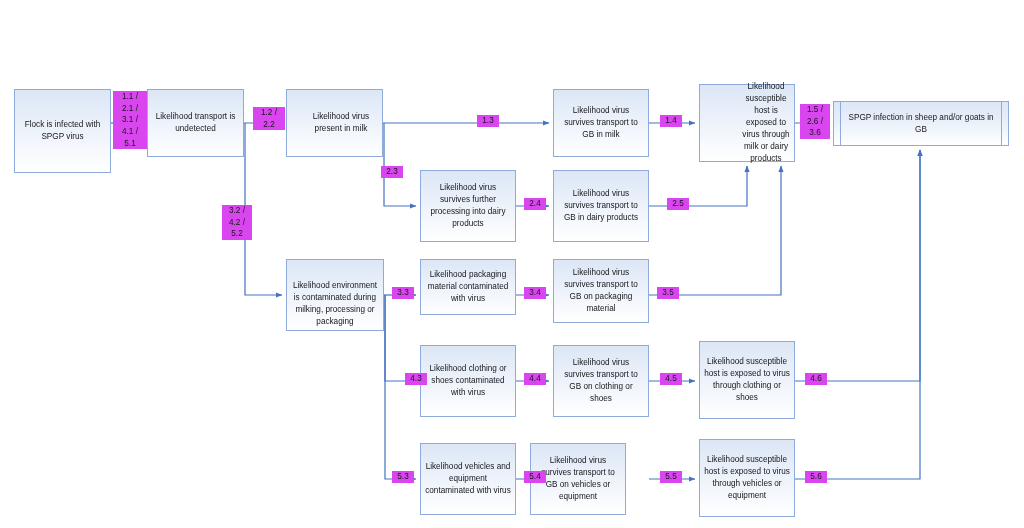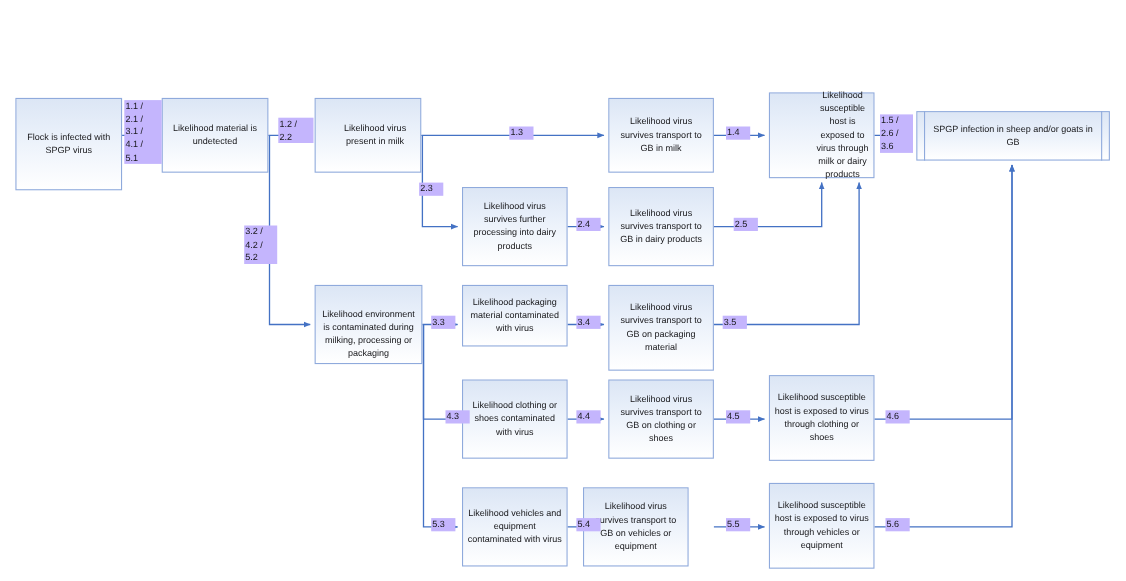--- a/index.html
+++ b/index.html
@@ -58,22 +58,22 @@
     border-left: 1px solid #8faadc;
   }
   .node.terminal::before { left: 6px; }
   .node.terminal::after  { right: 6px; }
 
   .elabel {
     position: absolute;
     font-size: 8.2px;
     line-height: 1.42;
     color: #17171a;
-    text-align: left;
-    background: #c4b5fd;
+    text-align: center;
+    background: #d946ef;
     white-space: pre-line;
     padding: 0 1px;
   }
 </style>
 </head>
 <body>
 
 <div id="canvas">
   <svg class="wires" xmlns="http://www.w3.org/2000/svg">
     <defs>
@@ -105,21 +105,21 @@
         <path d="M516,479 L549,479" marker-end="url(#ar-r)"></path>
         <path d="M649,479 L695,479" marker-end="url(#ar-r)"></path>
         <path d="M795,479 L920,479 L920,150" marker-end="url(#ar-u)"></path>
       </g>
   </svg>
   <div id="node-layer">
       <div class="node" style="left: 14px; top: 89px; width: 97px; height: 84px;">
         <span class="txt">Flock is infected with SPGP virus</span>
       </div>
       <div class="node" style="left: 147px; top: 89px; width: 97px; height: 68px;">
-        <span class="txt">Likelihood material is undetected</span>
+        <span class="txt">Likelihood transport is undetected</span>
       </div>
       <div class="node" style="left: 286px; top: 89px; width: 97px; height: 68px; padding-left: 17px;">
         <span class="txt">Likelihood virus present in milk</span>
       </div>
       <div class="node" style="left: 553px; top: 89px; width: 96px; height: 68px;">
         <span class="txt">Likelihood virus survives transport to GB in milk</span>
       </div>
       <div class="node" style="left: 699px; top: 84px; width: 96px; height: 78px; padding-left: 42px;">
         <span class="txt">Likelihood susceptible host is exposed to virus through milk or dairy products</span>
       </div>
@@ -131,21 +131,21 @@
       </div>
       <div class="node" style="left: 553px; top: 170px; width: 96px; height: 72px;">
         <span class="txt">Likelihood virus survives transport to GB in dairy products</span>
       </div>
       <div class="node" style="left: 286px; top: 259px; width: 98px; height: 72px; align-items: flex-end;">
         <span class="txt">Likelihood environment is contaminated during milking, processing or packaging</span>
       </div>
       <div class="node" style="left: 420px; top: 259px; width: 96px; height: 56px;">
         <span class="txt">Likelihood packaging material contaminated with virus</span>
       </div>
-      <div class="node" style="left: 553px; top: 259px; width: 96px; height: 78px;">
+      <div class="node" style="left: 553px; top: 259px; width: 96px; height: 64px;">
         <span class="txt">Likelihood virus survives transport to GB on packaging material</span>
       </div>
       <div class="node" style="left: 420px; top: 345px; width: 96px; height: 72px;">
         <span class="txt">Likelihood clothing or shoes contaminated with virus</span>
       </div>
       <div class="node" style="left: 553px; top: 345px; width: 96px; height: 72px;">
         <span class="txt">Likelihood virus survives transport to GB on clothing or shoes</span>
       </div>
       <div class="node" style="left: 699px; top: 341px; width: 96px; height: 78px;">
         <span class="txt">Likelihood susceptible host is exposed to virus through clothing or shoes</span>
@@ -161,21 +161,21 @@
       </div>
     </div>
   <div id="label-layer">
       <div class="elabel" style="left: 113px; top: 91px; width: 32px;">1.1 /
 2.1 /
 3.1 /
 4.1 /
 5.1</div>
       <div class="elabel" style="left: 253px; top: 107px; width: 30px;">1.2 /
 2.2</div>
-      <div class="elabel" style="left: 463px; top: 115px; width: 20px;">1.3</div>
+      <div class="elabel" style="left: 477px; top: 115px; width: 20px;">1.3</div>
       <div class="elabel" style="left: 660px; top: 115px; width: 20px;">1.4</div>
       <div class="elabel" style="left: 800px; top: 104px; width: 28px;">1.5 /
 2.6 /
 3.6</div>
       <div class="elabel" style="left: 381px; top: 166px; width: 20px;">2.3</div>
       <div class="elabel" style="left: 524px; top: 198px; width: 20px;">2.4</div>
       <div class="elabel" style="left: 667px; top: 198px; width: 20px;">2.5</div>
       <div class="elabel" style="left: 222px; top: 205px; width: 28px;">3.2 /
 4.2 /
 5.2</div>

